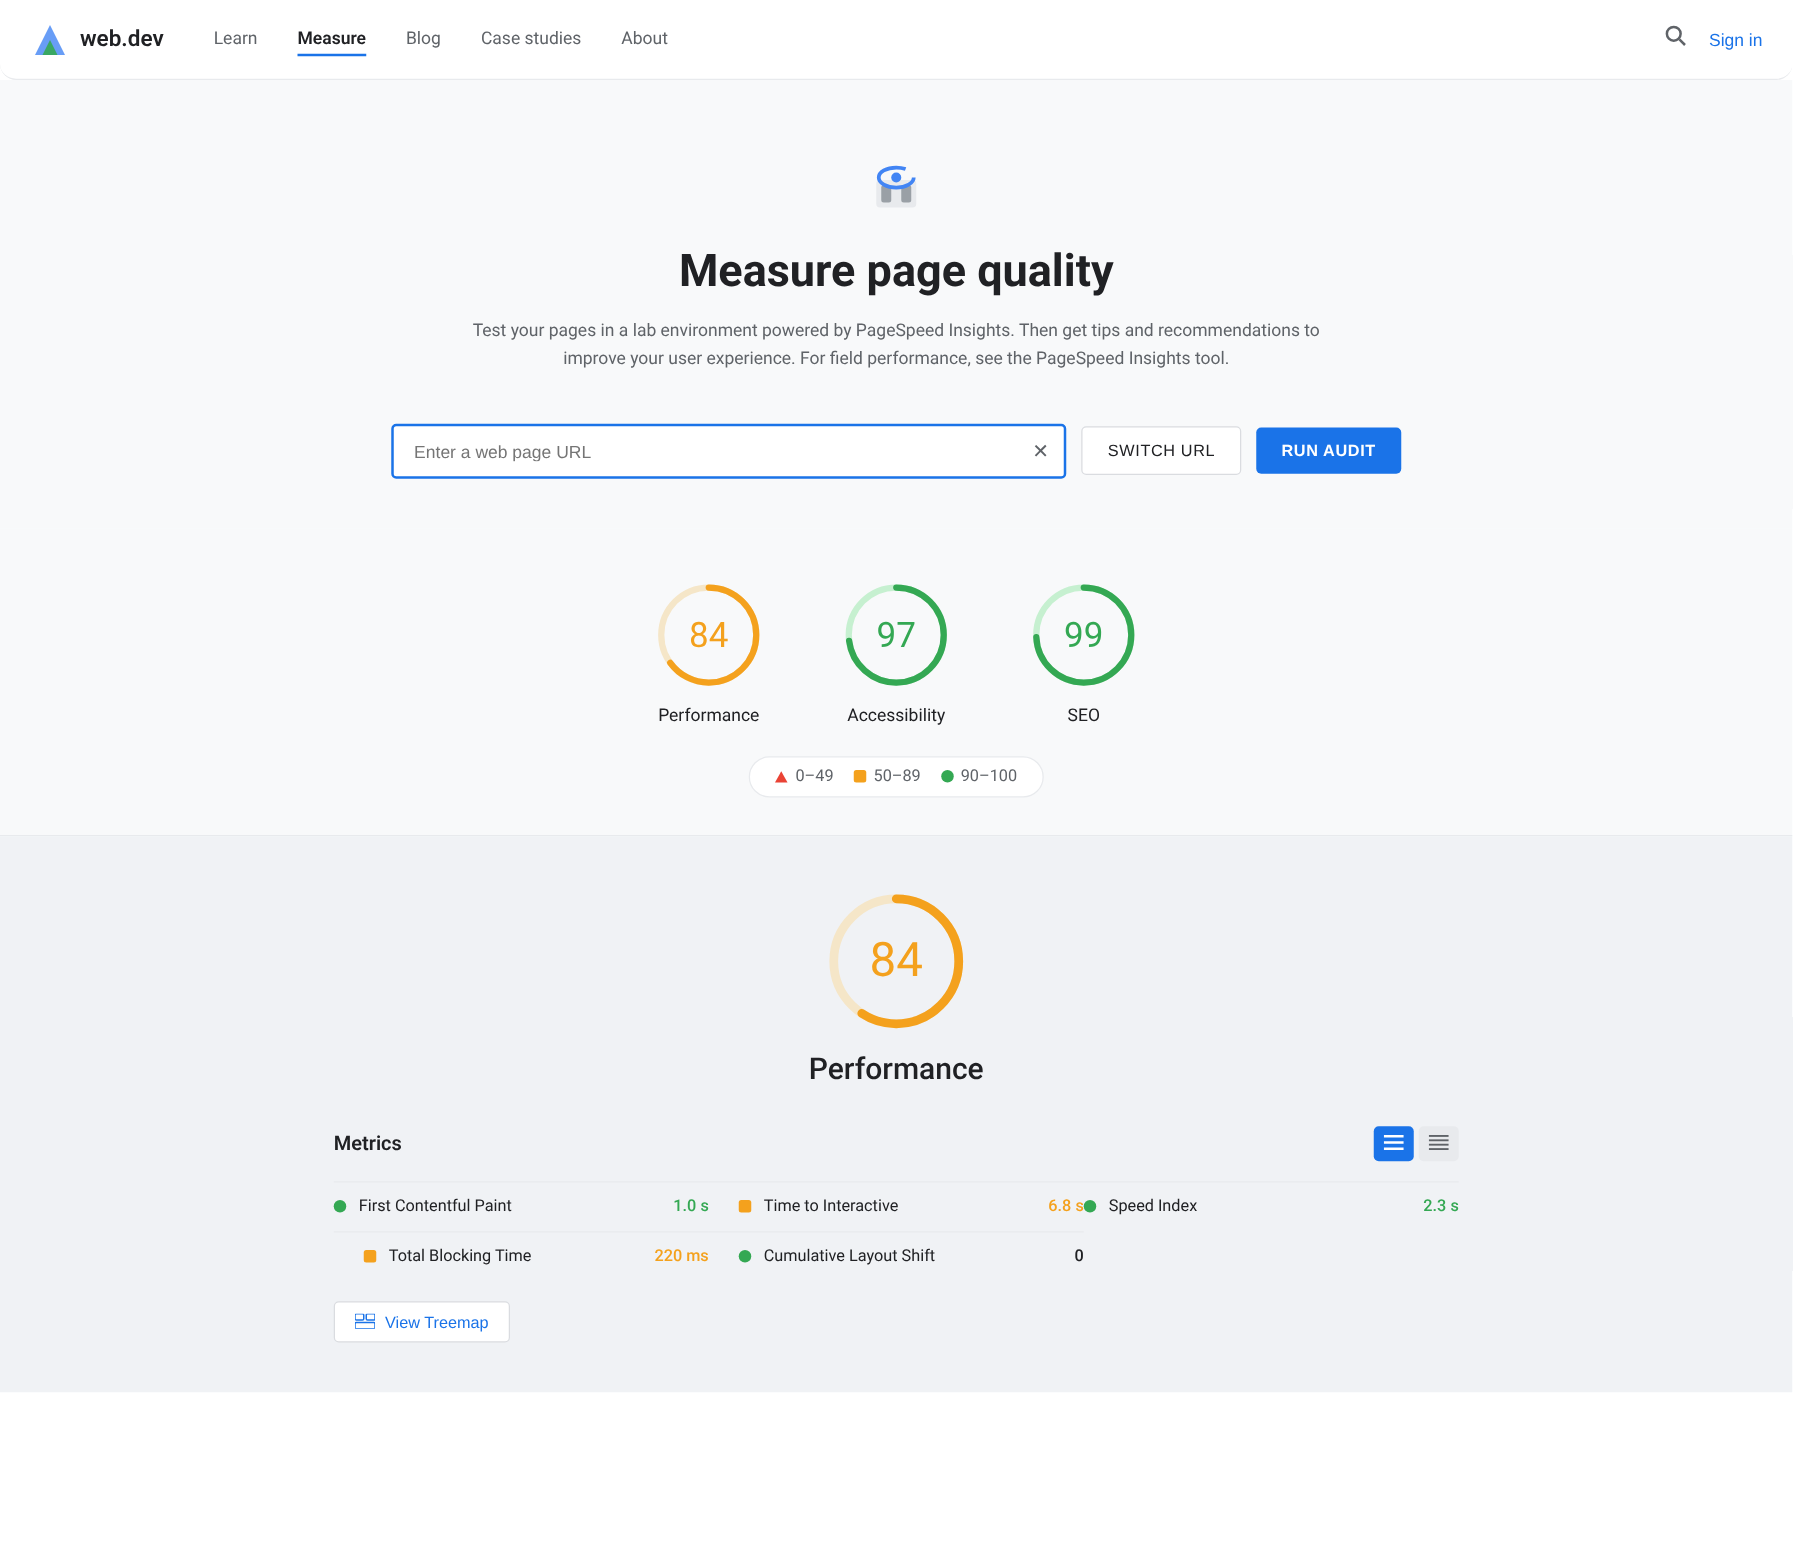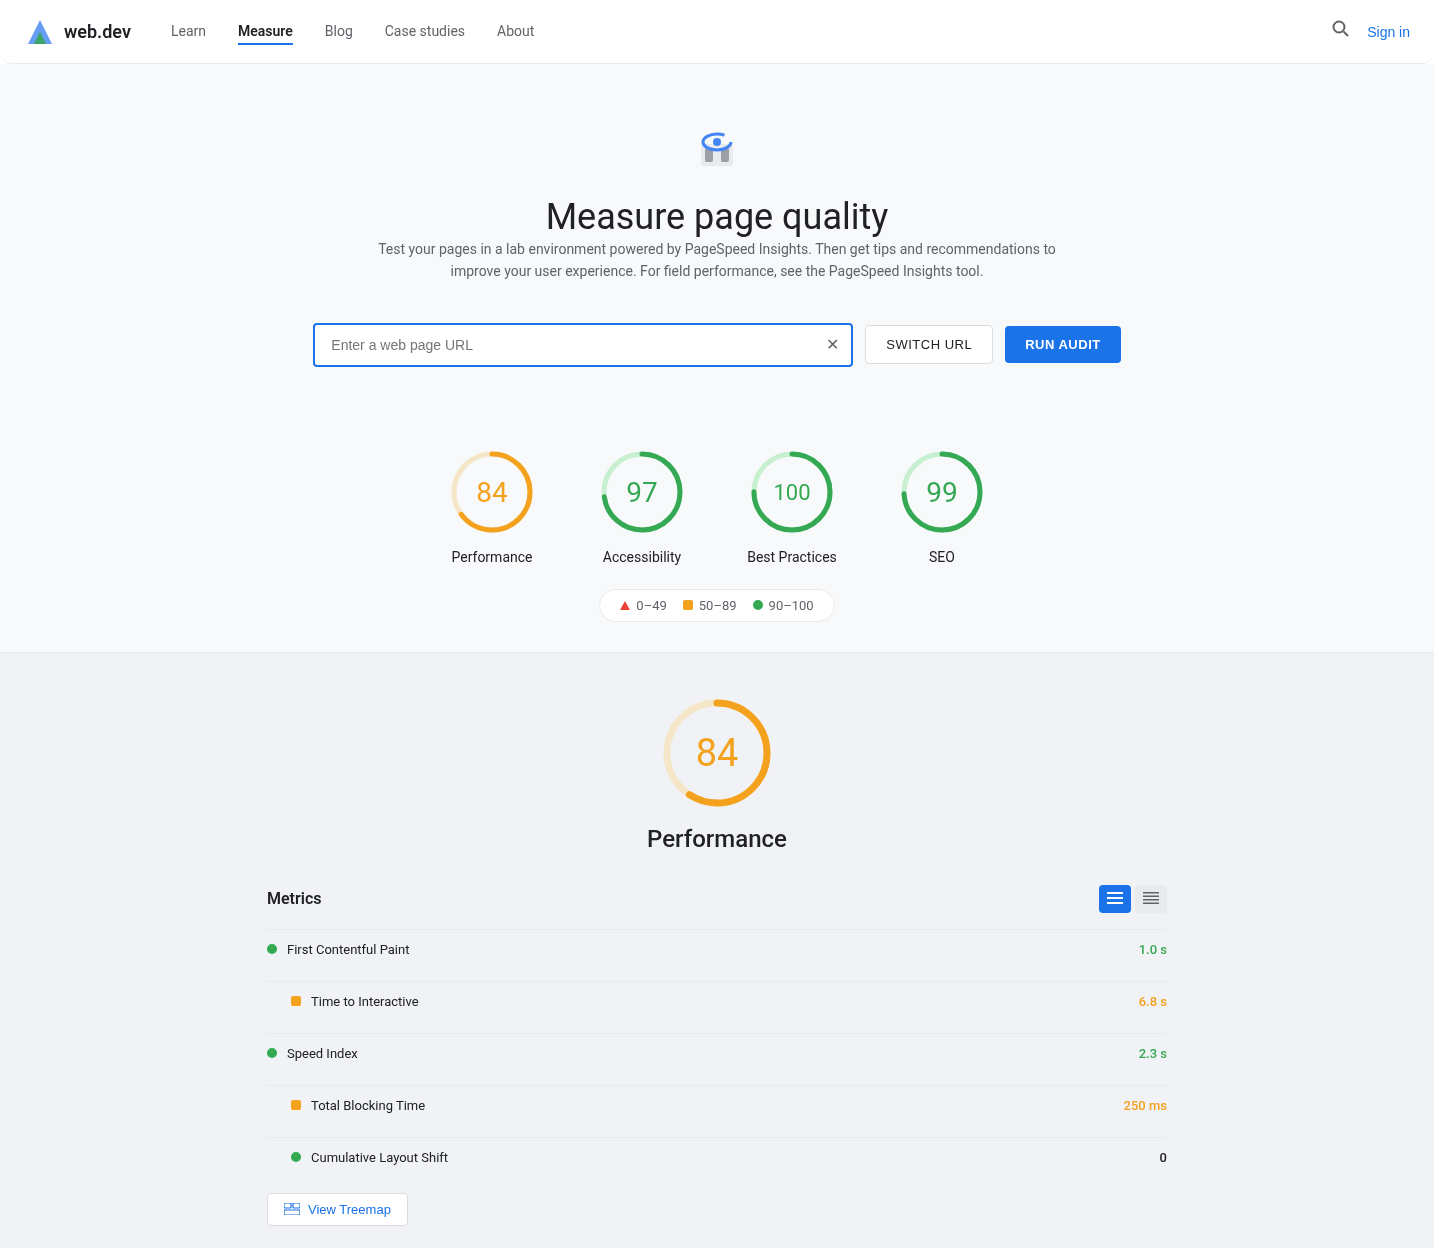--- a/index.html
+++ b/index.html
@@ -18,21 +18,21 @@
     .nav-link.active { color: #202124; font-weight: 600; border-bottom: 2px solid #1a73e8; }
     .nav-right { display: flex; align-items: center; gap: 16px; margin-left: auto; }
     .search-icon-btn { background: none; border: none; cursor: pointer; color: #5f6368; font-size: 20px; }
     .sign-in-btn { font-size: 14px; color: #1a73e8; font-weight: 500; cursor: pointer; background: none; border: none; }
 
     
     .hero {
       background: #f8f9fa; padding: 60px 20px 40px; text-align: center;
     }
     .lighthouse-icon { margin-bottom: 16px; }
-    .hero-title { font-size: 36px; font-weight: 400; color: #202124; }
+    .hero-title { font-size: 36px; font-weight: 700; margin-bottom: 16px; color: #202124; }
     .hero-desc { font-size: 14px; color: #5f6368; max-width: 680px; margin: 0 auto 40px; line-height: 1.6; }
 
     
     .url-area { display: flex; align-items: center; gap: 12px; justify-content: center; margin-bottom: 0; }
     .url-input-wrap {
       position: relative; border: 2px solid #1a73e8; border-radius: 4px;
       width: 540px; background: #fff; display: flex; align-items: center;
     }
     .url-input {
       border: none; outline: none; padding: 12px 40px 12px 16px;
@@ -77,21 +77,21 @@
     .perf-title { font-size: 24px; font-weight: 500; color: #202124; }
 
     
     .metrics-header { display: flex; justify-content: space-between; align-items: center; margin-bottom: 16px; }
     .metrics-title { font-size: 16px; font-weight: 600; color: #202124; }
     .metrics-view-btns { display: flex; gap: 4px; }
     .view-btn { padding: 6px 8px; border: none; border-radius: 4px; cursor: pointer; font-size: 14px; }
     .view-btn.active { background: #1a73e8; color: #fff; }
     .view-btn.inactive { background: #e8eaed; color: #5f6368; }
 
-    .metrics-grid { display: grid; grid-template-columns: 1fr; gap: 12px; }
+    .metrics-grid { display: grid; grid-template-columns: 1fr 1fr 1fr; gap: 0; }
     .metric-row { display: flex; align-items: center; padding: 12px 0; border-top: 1px solid #e8eaed; gap: 10px; }
     .metric-dot { width: 10px; height: 10px; border-radius: 50%; flex-shrink: 0; }
     .metric-sq { width: 10px; height: 10px; border-radius: 2px; flex-shrink: 0; }
     .metric-name { font-size: 13px; color: #202124; flex: 1; }
     .metric-value { font-size: 13px; font-weight: 500; }
     .val-green { color: #34a853; }
     .val-orange { color: #f4a11d; }
     .val-black { color: #202124; }
 
     .metrics-note { font-size: 12px; color: #5f6368; margin-top: 16px; line-height: 1.5; }
@@ -173,30 +173,20 @@
       <div class="score-circle-wrap">
         <svg width="90" height="90" viewBox="0 0 90 90">
           <circle cx="45" cy="45" r="38" fill="none" stroke="#c6f0d0" stroke-width="5"></circle>
           <circle cx="45" cy="45" r="38" fill="none" stroke="#34a853" stroke-width="5" stroke-dasharray="234 239" stroke-dashoffset="60" stroke-linecap="round" transform="rotate(-90 45 45)"></circle>
         </svg>
         <span class="score-number" style="color:#34a853">97</span>
       </div>
       <span class="score-label">Accessibility</span>
     </div>
 
-    <div class="score-item">
-      <div class="score-circle-wrap">
-        <svg width="90" height="90" viewBox="0 0 90 90">
-          <circle cx="45" cy="45" r="38" fill="none" stroke="#c6f0d0" stroke-width="5"></circle>
-          <circle cx="45" cy="45" r="38" fill="none" stroke="#34a853" stroke-width="5" stroke-dasharray="239 239" stroke-dashoffset="60" stroke-linecap="round" transform="rotate(-90 45 45)"></circle>
-        </svg>
-        <span class="score-number" style="color:#34a853;font-size:22px;">100</span>
-      </div>
-      <span class="score-label">Best Practices</span>
-    </div>
 
     <div class="score-item">
       <div class="score-circle-wrap">
         <svg width="90" height="90" viewBox="0 0 90 90">
           <circle cx="45" cy="45" r="38" fill="none" stroke="#c6f0d0" stroke-width="5"></circle>
           <circle cx="45" cy="45" r="38" fill="none" stroke="#34a853" stroke-width="5" stroke-dasharray="237 239" stroke-dashoffset="60" stroke-linecap="round" transform="rotate(-90 45 45)"></circle>
         </svg>
         <span class="score-number" style="color:#34a853">99</span>
       </div>
       <span class="score-label">SEO</span>
@@ -271,21 +261,21 @@
         </div>
 
         <div class="metric-row">
           <div class="metric-dot" style="background:#34a853;"></div>
           <span class="metric-name">Speed Index</span>
           <span class="metric-value val-green">2.3 s</span>
         </div>
         <div class="metric-row" style="padding-left:24px;">
           <div class="metric-sq" style="background:#f4a11d;"></div>
           <span class="metric-name">Total Blocking Time</span>
-          <span class="metric-value val-orange">250 ms</span>
+          <span class="metric-value val-orange">220 ms</span>
         </div>
 
         <div class="metric-row" style="padding-left:24px;">
           <div class="metric-dot" style="background:#34a853;"></div>
           <span class="metric-name">Cumulative Layout Shift</span>
           <span class="metric-value val-black">0</span>
         </div>
       </div>
 
 

